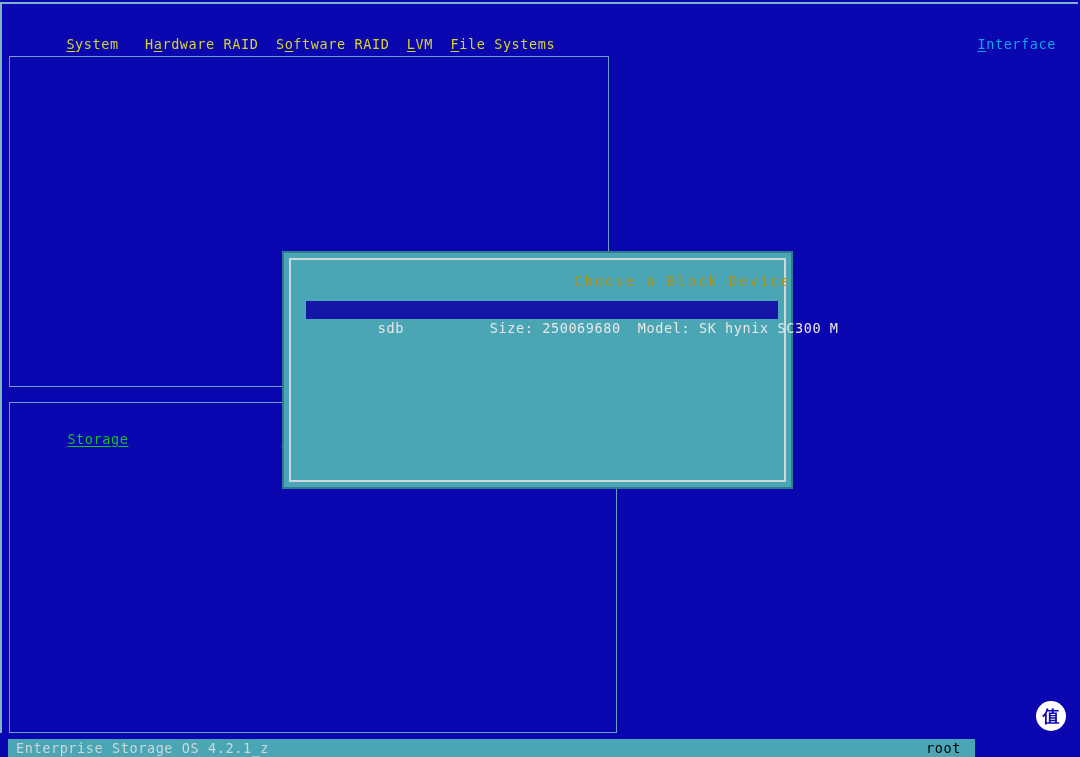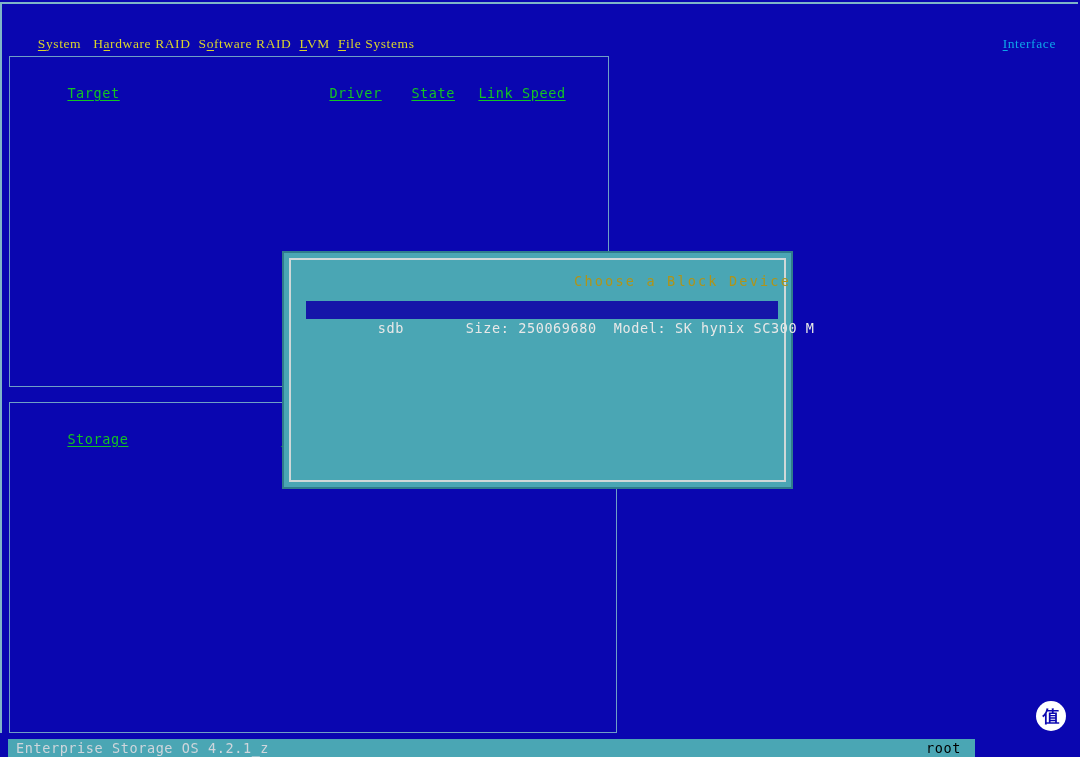--- a/index.html
+++ b/index.html
@@ -37,21 +37,20 @@
     pointer-events: none;
   }
 
   
   #menubar {
     position: absolute;
     left: 8px;
     top: 14px;
     width: 1064px;
     height: 42px;
-    font-family: Liberation Serif, serif;
   }
   .menu-row {
     position: absolute;
     left: 6px;
     height: 20px;
     white-space: pre;
     color: #d8d23a;
   }
   .menu-row.row1 { top: 0px; }
   .menu-row.row2 { top: 20px; }
@@ -171,21 +170,21 @@
   .device-row {
     height: 18px;
     line-height: 18px;
     background: #1515a8;
     color: #e8e8e8;
     white-space: pre;
     padding-left: 2px;
     box-sizing: border-box;
   }
   .device-row .dev-name { display: inline-block; width: 88px; white-space: pre; }
-  .device-row .dev-size { display: inline-block; width: 148px; white-space: pre; }
+  .device-row .dev-size { display: inline-block; width: 148px; white-space: pre; margin-left: 24px; }
   .device-row .dev-model { display: inline-block; white-space: pre; }
 
   
   #statusbar {
     position: absolute;
     left: 8px;
     top: 739px;
     width: 967px;
     height: 18px;
     background: #4aa6b4;
@@ -251,23 +250,20 @@
     <div class="menu-row row1">
       <span class="menu-item"><span class="hot">S</span>ystem</span><span class="menu-gap">   </span><span class="menu-item">H<span class="hot">a</span>rdware RAID</span><span class="menu-gap">  </span><span class="menu-item">S<span class="hot">o</span>ftware RAID</span><span class="menu-gap">  </span><span class="menu-item"><span class="hot">L</span>VM</span><span class="menu-gap">  </span><span class="menu-item"><span class="hot">F</span>ile Systems</span>
     </div>
     <div class="menu-row row2">
       <span class="menu-item"><span class="hot">H</span>osts</span><span class="menu-gap">   </span><span class="menu-item"><span class="hot">D</span>evices</span><span class="menu-gap">   </span><span class="menu-item"><span class="hot">T</span>argets</span><span class="menu-gap">   </span><span class="menu-item">AL<span class="hot">U</span>A</span>
     </div>
     <div id="interface-item"><span class="hot">I</span>nterface</div>
   </div>
 
   <div class="panel" id="panel-targets">
-    <div class="panel-header">
-      <span class="col" style="width:262px">Target</span><span class="col" style="width:82px">Driver</span><span class="col" style="width:67px">State</span><span class="col">Link Speed</span>
-    </div>
     <div class="panel-body"></div>
   </div>
 
   <div class="panel" id="panel-sessions">
     <div class="panel-header">
       <span class="col" style="width:214px">Storage</span><span class="col" style="width:36px">LUNs</span><span class="col">C</span>
     </div>
     <div class="panel-body"></div>
   </div>
 

